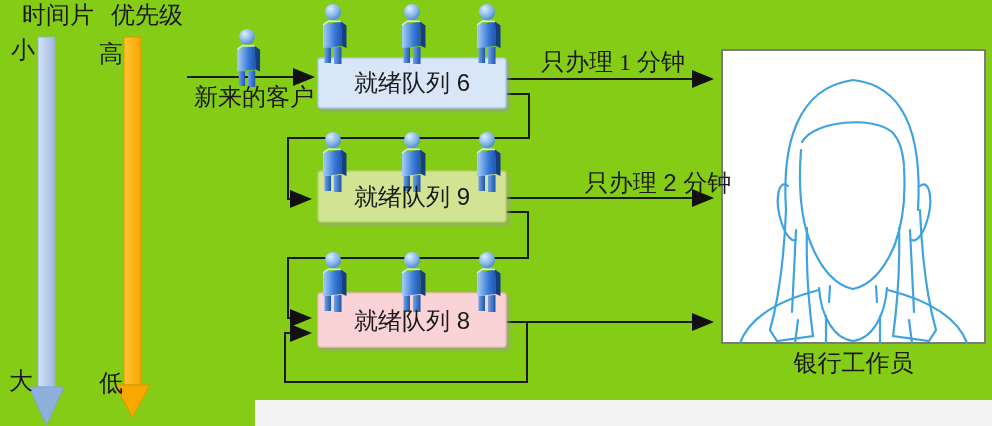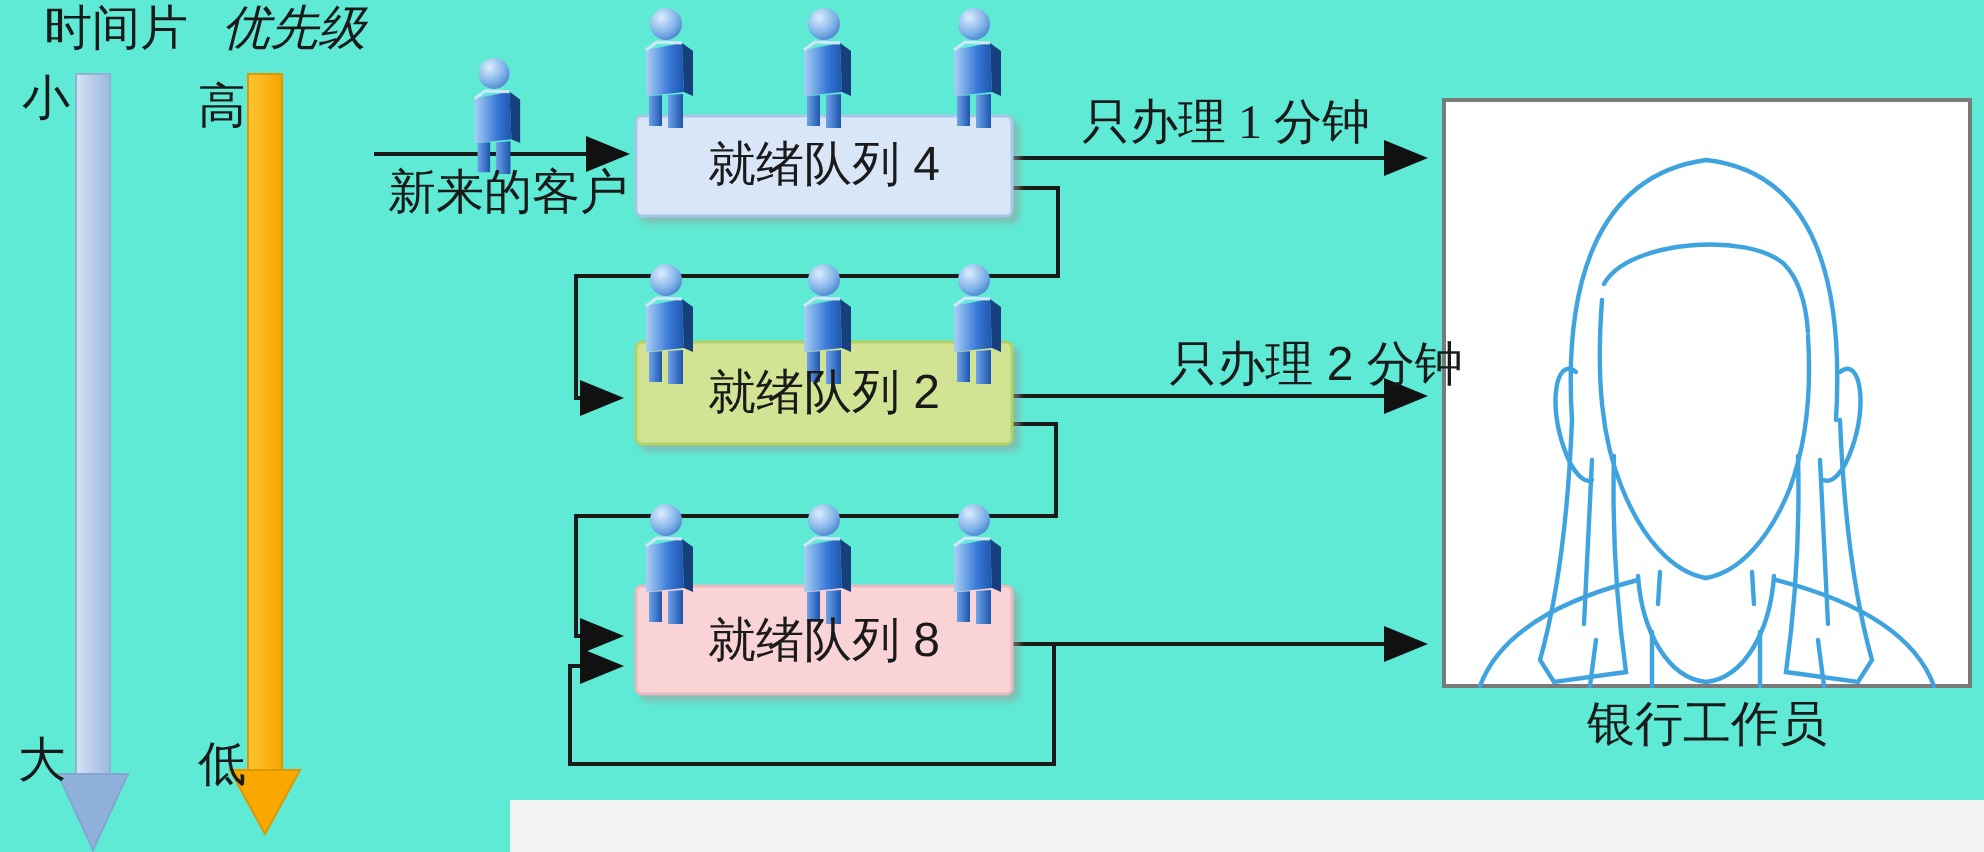--- a/index.html
+++ b/index.html
@@ -1,16 +1,16 @@
 <!DOCTYPE html>
 <html><head>
 <meta charset="utf-8">
 <style>
   html,body{margin:0;padding:0;background:#fff;}
-  #stage{position:relative;width:992px;height:426px;background:#5eead4;overflow:hidden;
+  #stage{position:relative;width:992px;height:426px;background:#84cc16;overflow:hidden;
          font-family:"Liberation Sans",sans-serif;color:#1a1a1a;}
   #gfx{position:absolute;left:0;top:0;}
   .lbl{position:absolute;font-size:24px;line-height:1.1;white-space:nowrap;color:#1a1a1a;}
   .ctr{text-align:center;white-space:nowrap;}
 </style>
 </head>
 <body>
 
 <div id="stage">
 
@@ -108,30 +108,30 @@
       <path d="M18,293 C28,266 58,250 97,240"></path>
       <path d="M245,293 C235,266 205,250 166,240"></path>
       <path d="M76,270 L73,293"></path>
       <path d="M104,266 L104,293"></path>
       <path d="M158,266 L158,293"></path>
       <path d="M187,270 L190,293"></path>
     </g>
   </svg>
 
   <div class="lbl" style="left:22px;top:2px;">时间片</div>
-  <div class="lbl" style="left:111px;top:2px;font-style:italic;">优先级</div>
+  <div class="lbl" style="left:111px;top:2px;">优先级</div>
   <div class="lbl" style="left:11px;top:37px;">小</div>
   <div class="lbl" style="left:99px;top:41px;">高</div>
   <div class="lbl" style="left:9px;top:368px;">大</div>
   <div class="lbl" style="left:99px;top:370px;">低</div>
 
   <div class="lbl" style="left:182px;top:84px;margin-left:12px;">新来的客户</div>
 
-  <div class="lbl ctr" style="left:318px;top:70px;width:188px;">就绪队列 4</div>
-  <div class="lbl ctr" style="left:318px;top:184px;width:188px;">就绪队列 2</div>
+  <div class="lbl ctr" style="left:318px;top:70px;width:188px;">就绪队列 6</div>
+  <div class="lbl ctr" style="left:318px;top:184px;width:188px;">就绪队列 9</div>
   <div class="lbl ctr" style="left:318px;top:308px;width:188px;">就绪队列 8</div>
 
   <div class="lbl ctr" style="left:506px;top:49px;width:214px;font-family:Liberation Serif, serif;">只办理 1 分钟</div>
   <div class="lbl ctr" style="left:530px;top:170px;width:194px;padding-left:31px;">只办理 2 分钟</div>
 
   <div class="lbl ctr" style="left:722px;top:350px;width:263px;font-family:Liberation Serif, serif;">银行工作员</div>
 
 </div>
 
 </body></html>

